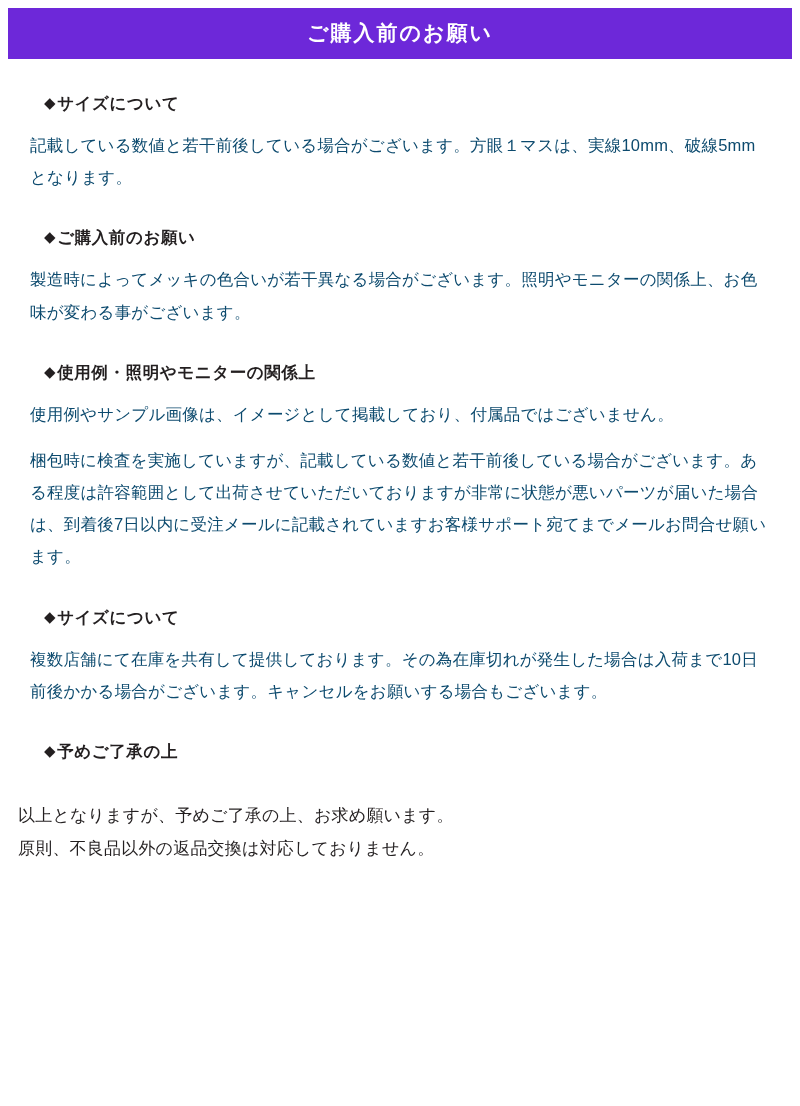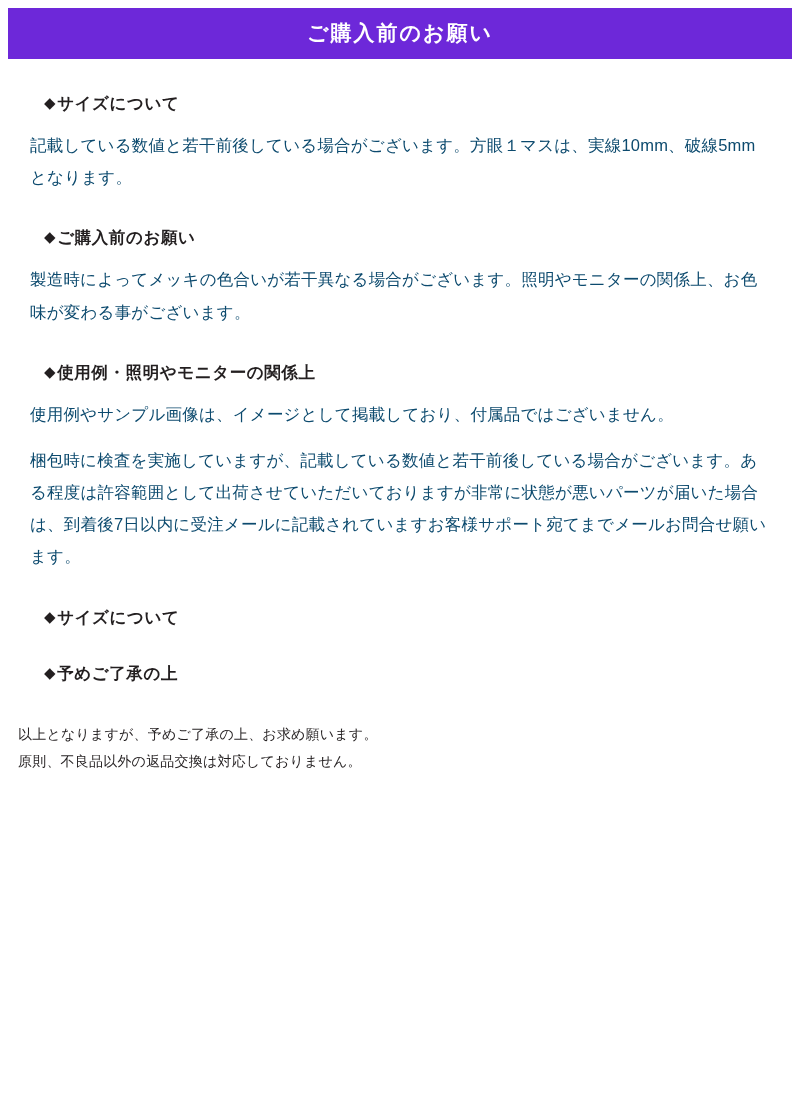--- a/index.html
+++ b/index.html
@@ -53,21 +53,21 @@
   }
   .section-body {
     font-size: 16.5px;
     line-height: 1.95;
     margin: 14px 0 0 0;
     letter-spacing: 0.2px;
     color: #0c4a6e;
     white-space: pre-wrap;
   }
   .footer-note {
-    font-size: 14px;
+    font-size: 17px;
     line-height: 1.95;
     margin: 36px 0 0 0;
     letter-spacing: 0.2px;
     color: #231f20;
     white-space: pre-wrap;
   }
 </style>
 </head>
 <body>
 
@@ -99,20 +99,21 @@
     </div>
 
     <div class="section">
       <div class="section-body">梱包時に検査を実施していますが、記載している数値と若干前後している場合がございます。ある程度は許容範囲として出荷させていただいておりますが非常に状態が悪いパーツが届いた場合は、到着後7日以内に受注メールに記載されていますお客様サポート宛てまでメールお問合せ願います。</div>
     </div>
 
     <div class="section">
       <div class="section-heading">
         <span class="diamond">◆</span><span>サイズについて</span>
       </div>
+      <div class="section-body">複数店舗にて在庫を共有して提供しております。その為在庫切れが発生した場合は入荷まで10日前後かかる場合がございます。キャンセルをお願いする場合もございます。</div>
     </div>
 
     <div class="section">
       <div class="section-heading">
         <span class="diamond">◆</span><span>予めご了承の上</span>
       </div>
     </div>
 
     <div class="footer-note">以上となりますが、予めご了承の上、お求め願います。
 原則、不良品以外の返品交換は対応しておりません。</div>

